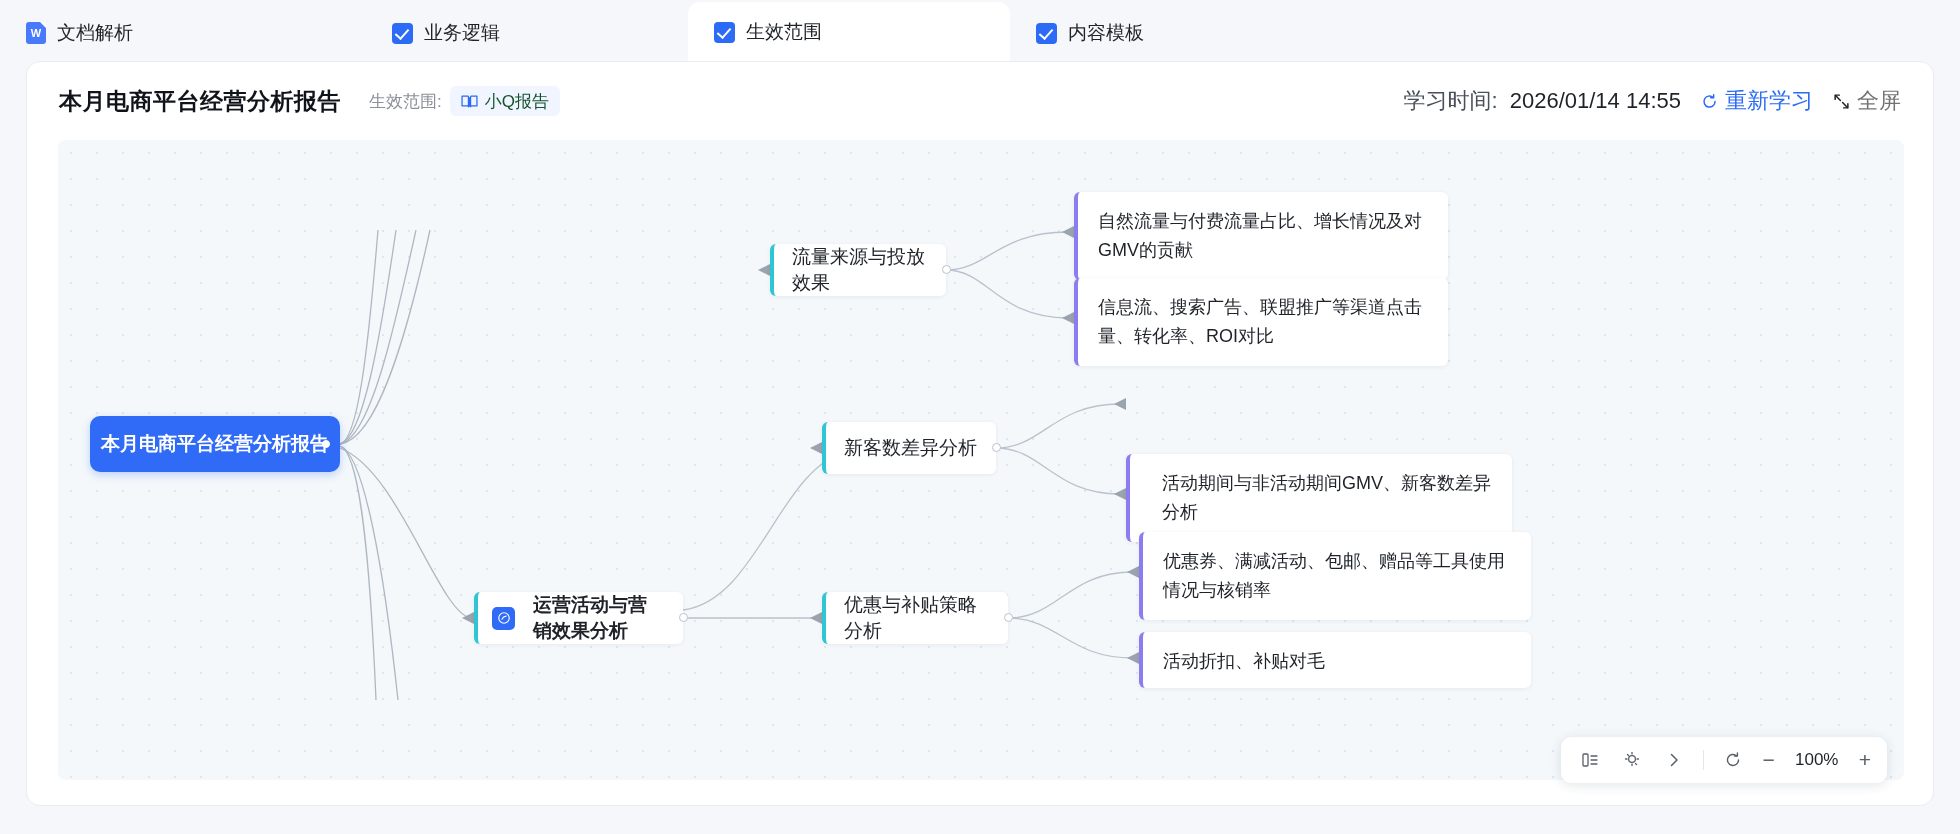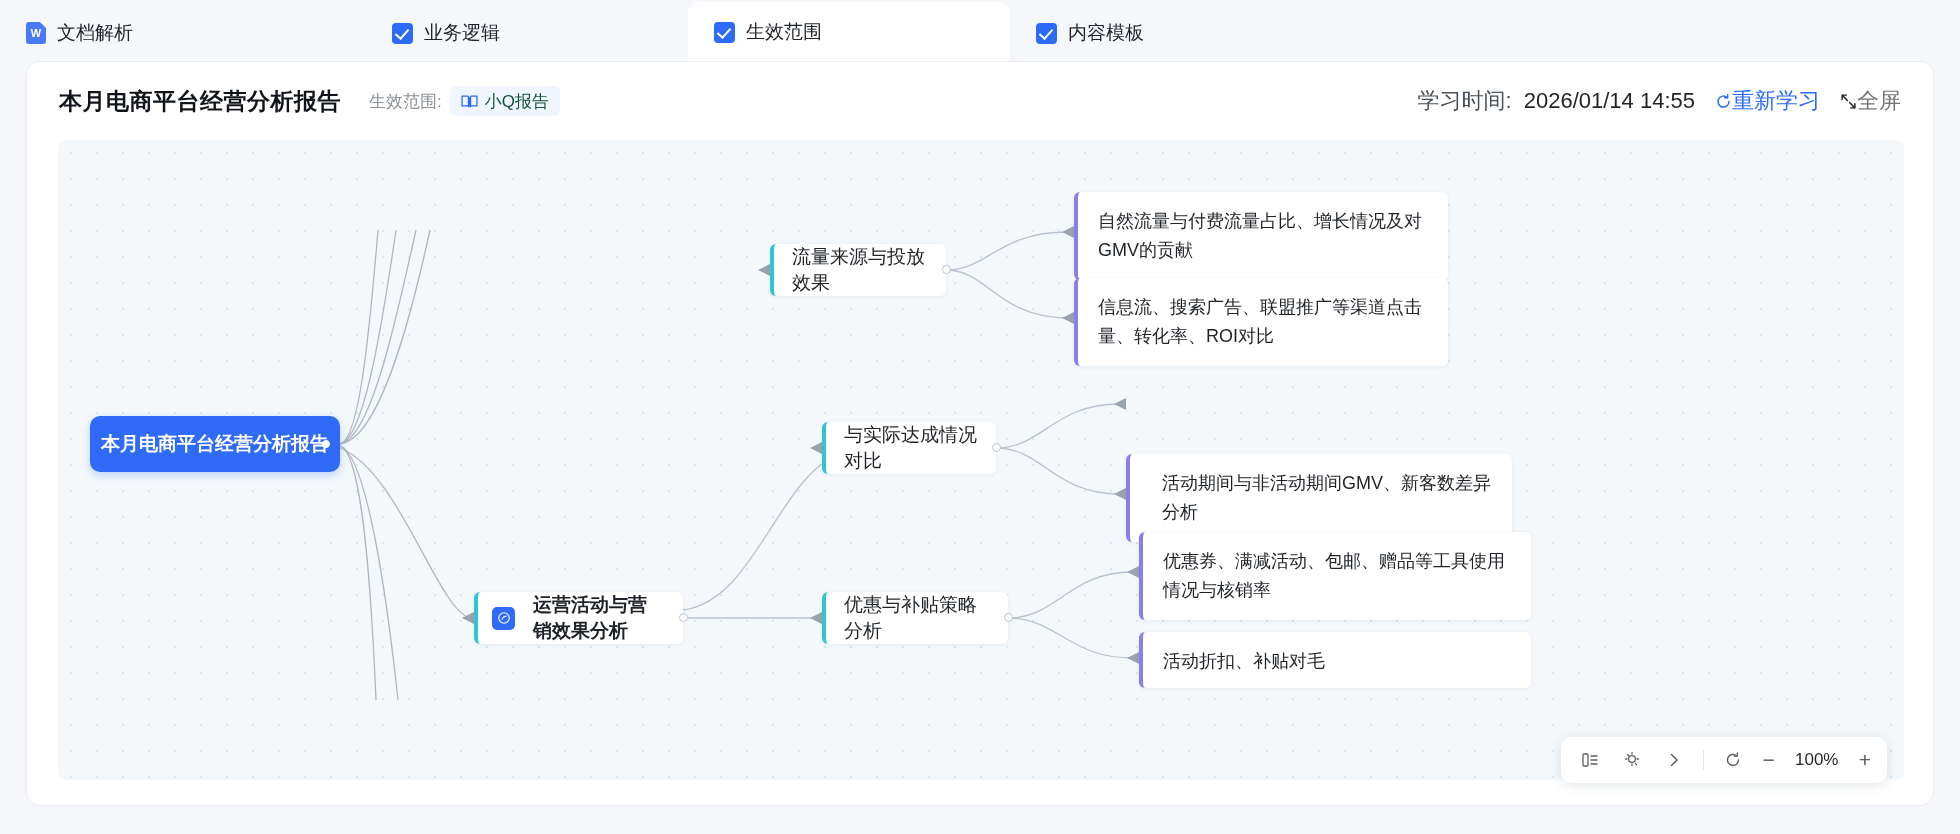--- a/index.html
+++ b/index.html
@@ -104,21 +104,21 @@
 
   #header-right {
     margin-left: auto;
     display: flex; align-items: center;
     font-size: 22px; color: #4a5058;
     gap: 10px;
   }
   #learn-time-label { color: #4a5058; }
   #learn-time-value { color: #1f2329; margin-left: 2px; }
   .hdr-action {
-    display: flex; align-items: center; 
+    display: flex; align-items: center; gap: 7px;
     cursor: pointer; margin-left: 10px;
   }
   #relearn-text { color: #2b6bf5; }
   #fullscreen-text { color: #737373; }
   .ico-refresh, .ico-expand { width: 17px; height: 17px; flex: none; }
 
   
   #canvas {
     position: absolute; left: 31px; top: 78px;
     width: 1846px; height: 640px;
@@ -306,21 +306,21 @@
       <span>本月电商平台经营分析报告</span>
       <span class="anchor solid" style="right:10px; top:24px;"></span>
     </div>
 
     <div class="node branch" style="left:712px; top:104px; width:176px; height:52px;">
       <span>流量来源与投放效果</span>
       <span class="anchor" style="right:-5px; top:21px;"></span>
     </div>
 
     <div class="node branch" style="left:764px; top:282px; width:174px; height:52px;">
-      <span>与实际达成情况对比</span>
+      <span>新客数差异分析</span>
       <span class="anchor" style="right:-5px; top:21px;"></span>
     </div>
 
     <div class="node branch with-icon" style="left:416px; top:452px; width:209px; height:52px;">
       <span class="ico-chart">
         <svg viewBox="0 0 16 16" width="14" height="14">
           <circle cx="8" cy="8" r="6" fill="none" stroke="#fff" stroke-width="1.3"></circle>
           <path d="M5.6 9.4c1-2 2.2-3.4 4.8-3.6" fill="none" stroke="#fff" stroke-width="1.3" stroke-linecap="round"></path>
         </svg>
       </span>

